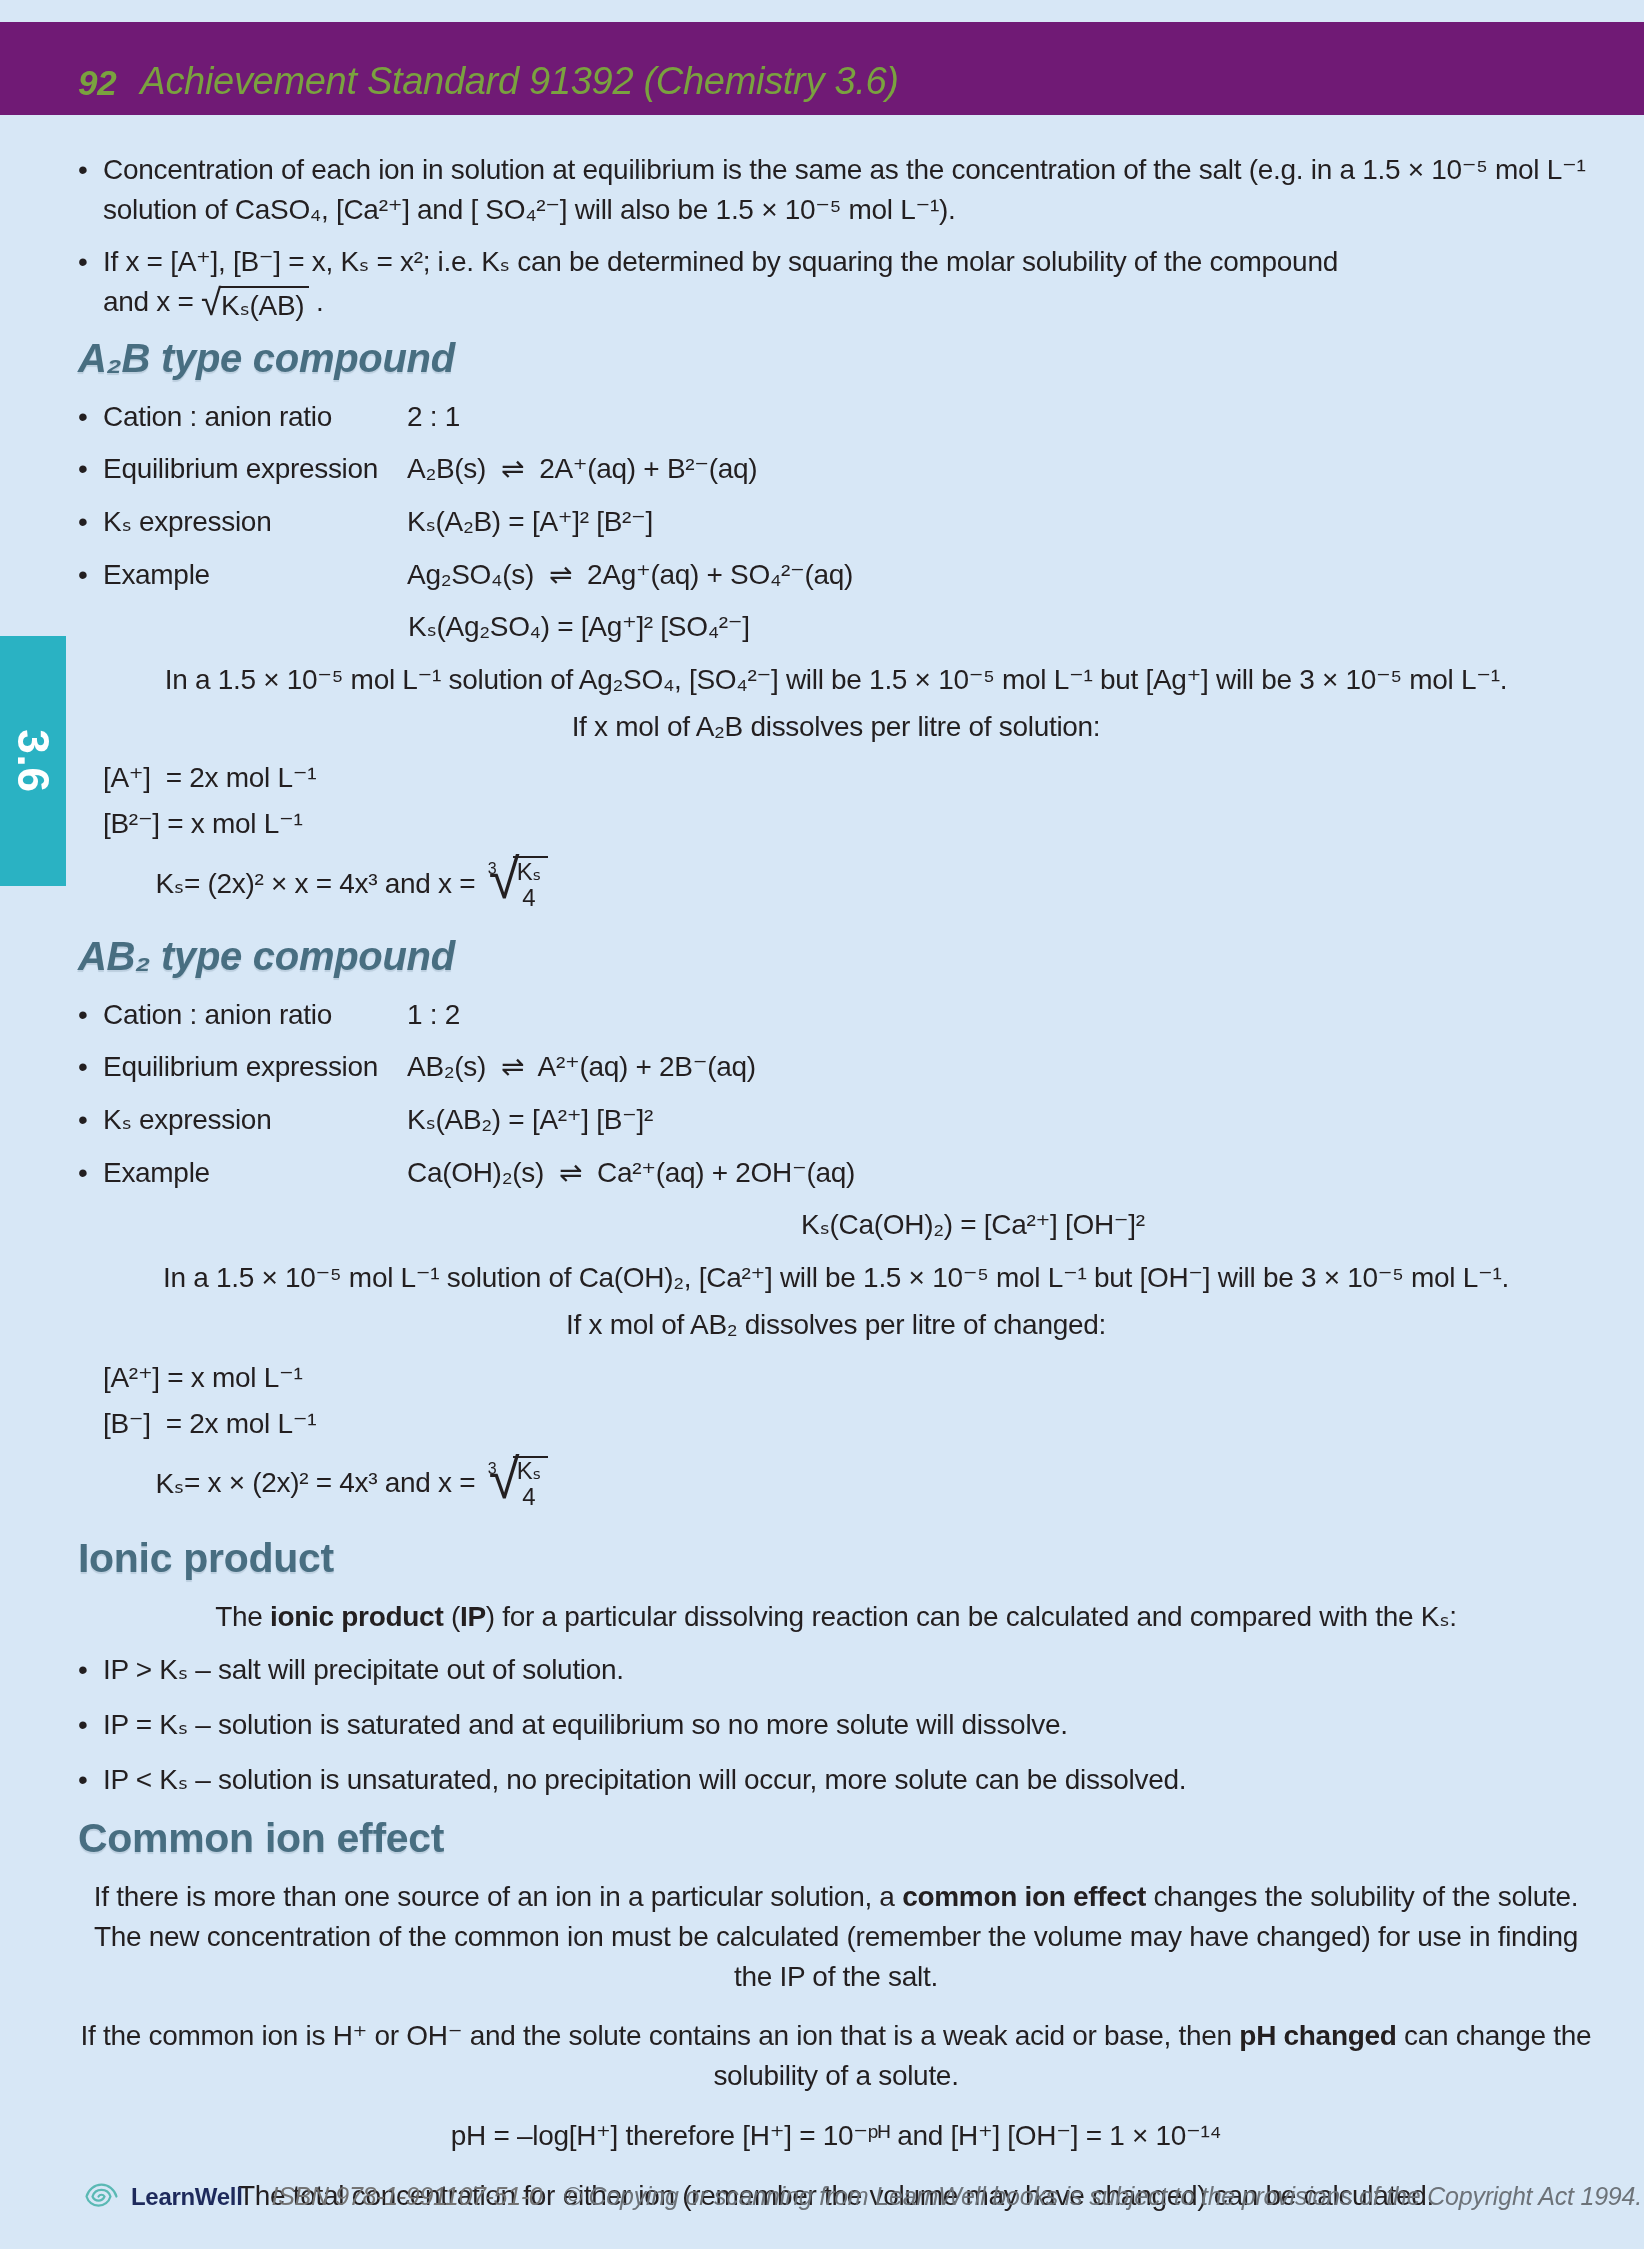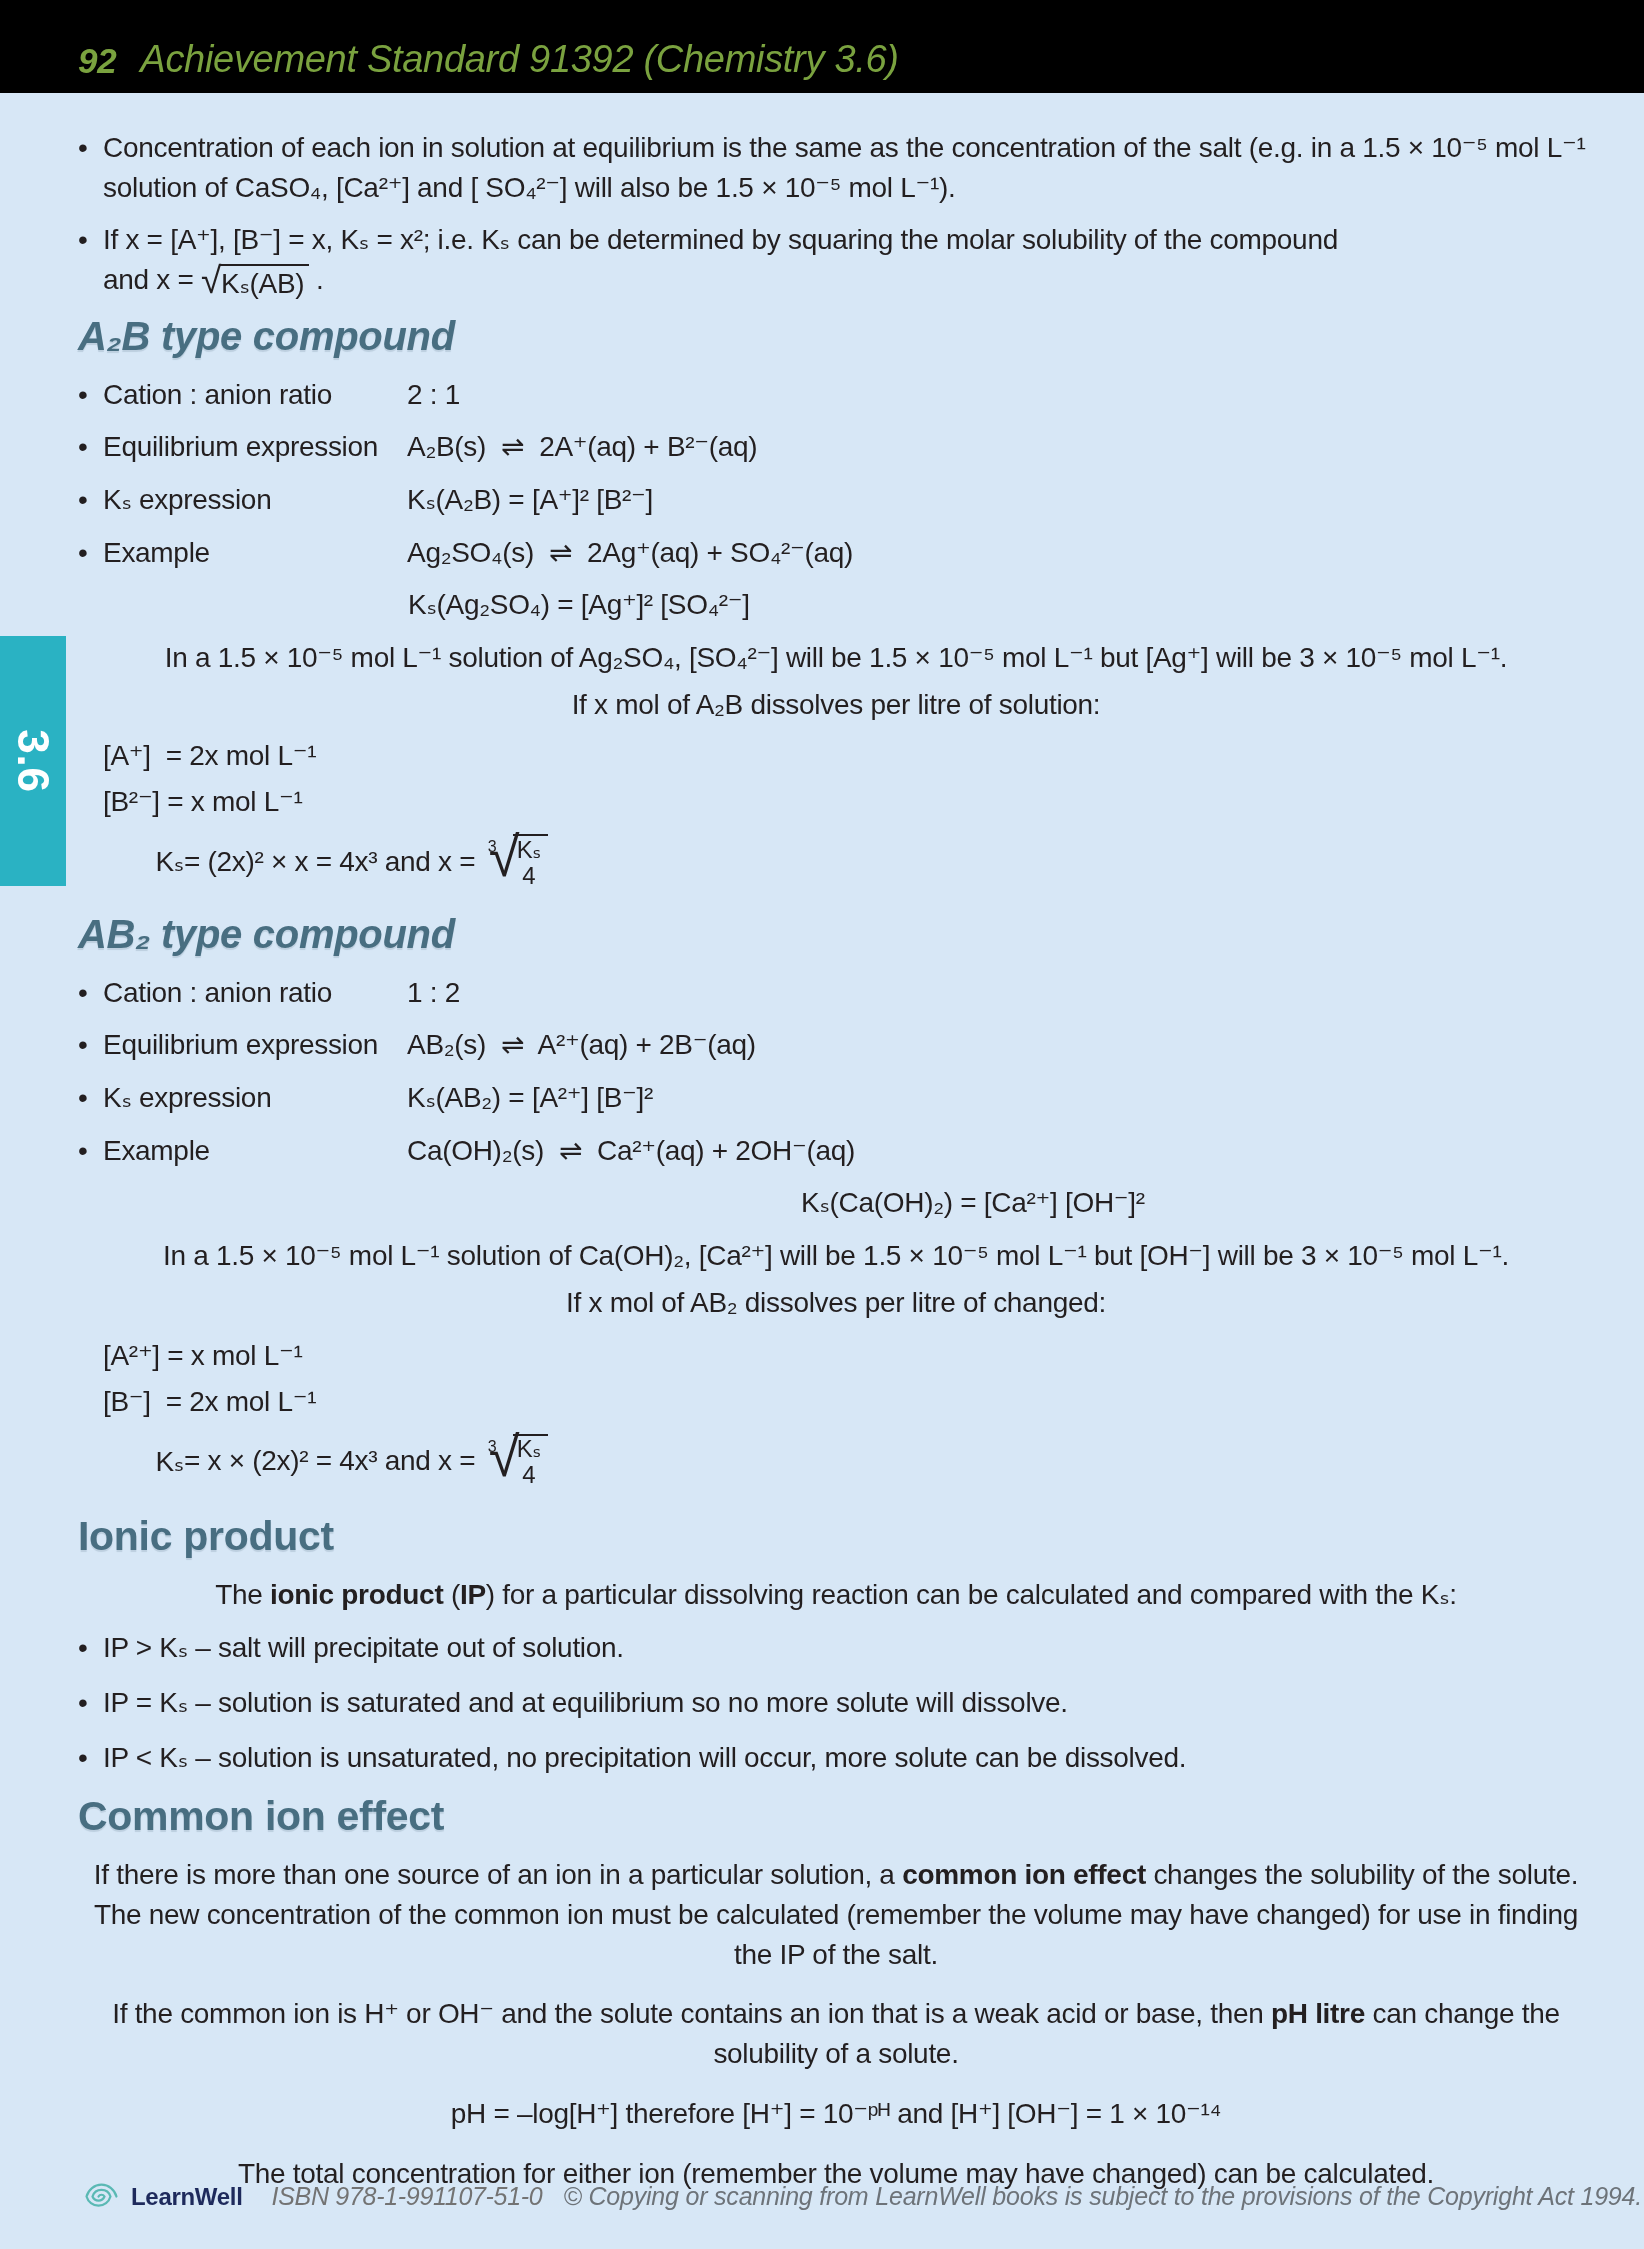--- a/index.html
+++ b/index.html
@@ -8,23 +8,23 @@
     width:1645px;height:2250px;
     background:#d7e7f6;
     font-family:"Liberation Sans","DejaVu Sans",sans-serif;
     color:#231f20;
     font-size:28px;
     letter-spacing:-0.3px;
     overflow:hidden;
   }
   
   .band{
-    height:93px;background:#000000;
+    height:93px;background:#701a75;
     display:flex;align-items:flex-end;
-    padding:0 0 12px 78px;box-sizing:border-box;
+    padding:0 0 12px 78px;box-sizing:border-box;margin-top:22px;
   }
   .band .pnum{font-size:35px;font-weight:bold;font-style:italic;color:#7aa23f;margin-right:24px;}
   .band .ptitle{font-size:38px;font-style:italic;color:#7aa23f;}
   
   .tab{
     position:absolute;left:0;top:636px;width:66px;height:250px;
     background:#2ab2c3;display:flex;align-items:center;justify-content:center;
   }
   .tab .t{transform:rotate(90deg);color:#ffffff;font-size:44px;font-weight:bold;letter-spacing:0.8px;}
   
@@ -208,21 +208,21 @@
       <span>IP &lt; Kₛ – solution is unsaturated, no precipitation will occur, more solute can be dissolved.</span>
     </div>
 
     <div class="h-big">Common ion effect</div>
 
     <div class="para" style="margin-bottom:18.6px;">
       <span>If there is more than one source of an ion in a particular solution, a </span><span class="bold">common ion effect</span><span> changes the solubility of the solute. The new concentration of the common ion must be calculated (remember the volume may have changed) for use in finding the IP of the salt.</span>
     </div>
 
     <div class="para" style="margin-bottom:20px;">
-      <span>If the common ion is H⁺ or OH⁻ and the solute contains an ion that is a weak acid or base, then </span><span class="bold">pH litre</span><span> can change the solubility of a solute.</span>
+      <span>If the common ion is H⁺ or OH⁻ and the solute contains an ion that is a weak acid or base, then </span><span class="bold">pH changed</span><span> can change the solubility of a solute.</span>
     </div>
 
     <div class="para" style="margin-bottom:20px;">pH = –log[H⁺] therefore [H⁺] = 10⁻ᵖᴴ and [H⁺] [OH⁻] = 1 × 10⁻¹⁴</div>
     <div class="para">The total concentration for either ion (remember the volume may have changed) can be calculated.</div>
 
   </div>
 
   <div class="footer">
     <svg class="logo" viewBox="0 0 48 48">
       <g fill="none" stroke="#5ab9b4" stroke-width="2.6" stroke-linecap="round">

